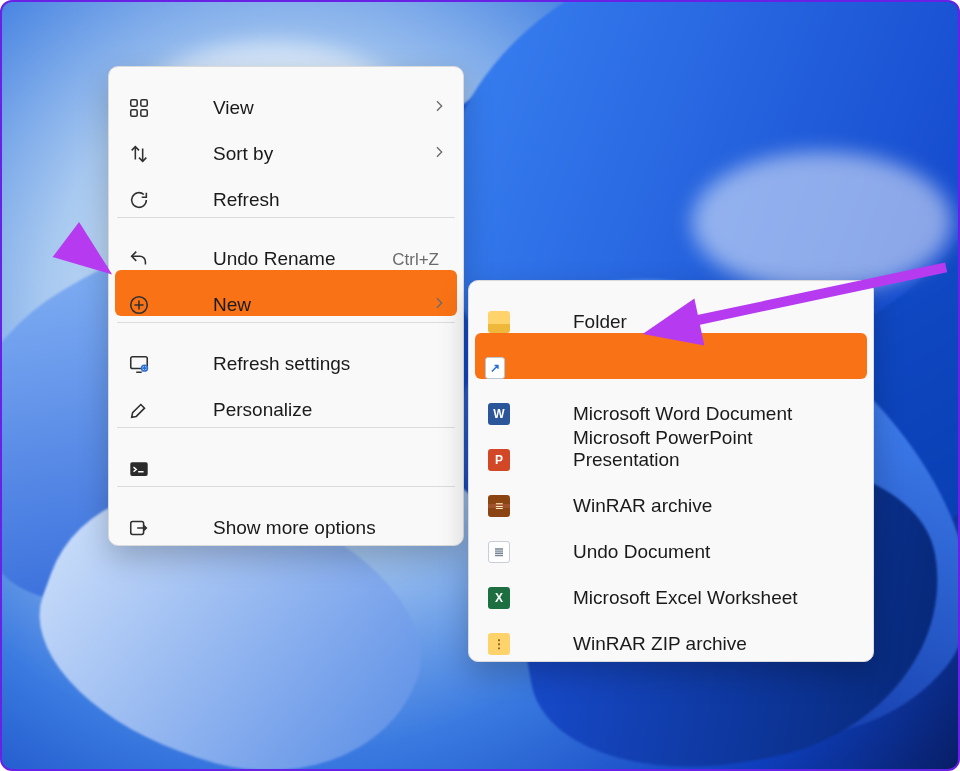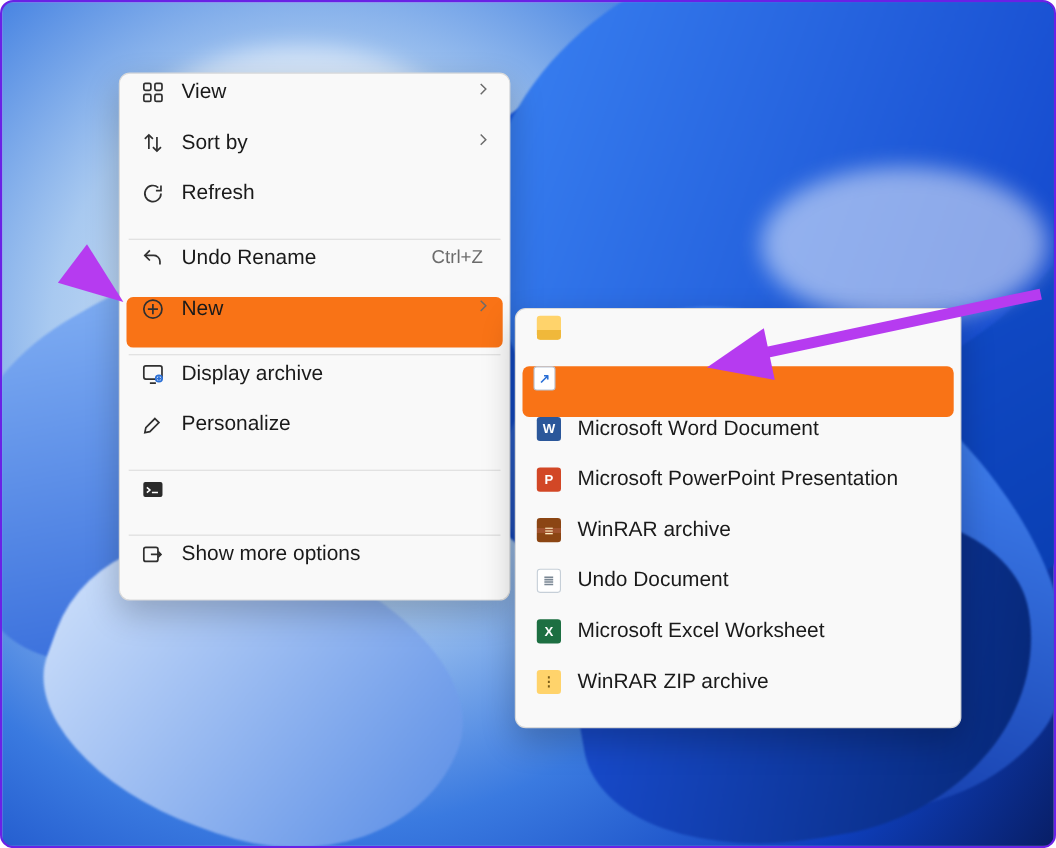--- a/index.html
+++ b/index.html
@@ -43,25 +43,26 @@
     border-radius: 10px;
     box-shadow: 0 12px 30px rgba(0,0,0,.22);
     padding: 6px;
     box-sizing: border-box;
   }
   .menu.primary   { left: 108px; top: 66px;  width: 356px; }
   .menu.secondary { left: 468px; top: 280px; width: 406px; }
 
   .item {
     display: flex;
-    align-items: flex-start;
+    align-items: flex-end;
     height: 46px;
     border-radius: 6px;
     padding: 0 10px;
     position: relative;
+    gap: 48px;
   }
   .item.hover { background: #f97316; }
   .icon-slot {
     width: 28px;
     display: flex;
     align-items: center;
     justify-content: center;
     margin-right: 12px;
     flex: 0 0 28px;
   }
@@ -228,21 +229,21 @@
 
   <div class="item">
     <span class="icon-slot">
       <svg viewBox="0 0 24 24" fill="none" stroke="#303030" stroke-width="1.7">
         <rect x="3" y="4" width="18" height="13" rx="2"></rect>
           <path d="M9 21h6"></path>
         <circle cx="18" cy="16.5" r="3.2" fill="#f9f9f9" stroke="#2a6fd6"></circle>
           <path d="M18 14.2v4.6M15.7 16.5h4.6" stroke="#2a6fd6"></path>
       </svg>
     </span>
-    <span class="label">Display archive</span>
+    <span class="label">Refresh settings</span>
   </div>
 
   <div class="item">
     <span class="icon-slot">
       <svg viewBox="0 0 24 24" fill="none" stroke="#303030" stroke-width="1.7">
         <path d="M14 6l4 4L9 19l-5 1 1-5 9-9z"></path>
       </svg>
     </span>
     <span class="label">Personalize</span>
   </div>
@@ -270,20 +271,21 @@
     </span>
     <span class="label">Show more options</span>
   </div>
 </div>
 
 <div class="menu secondary">
   <div class="item">
     <span class="icon-slot">
         <span class="fi folder"></span>
       </span>
+    <span class="label">Folder</span>
   </div>
   <div class="item hover">
     <span class="icon-slot">
         <span class="fi shortcut">↗</span>
       </span>
   </div>
   <div class="item">
     <span class="icon-slot">
         <span class="fi word"></span>
       </span>

